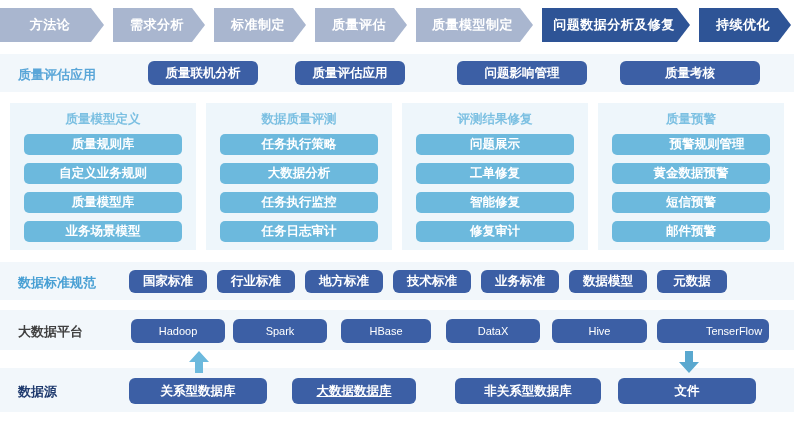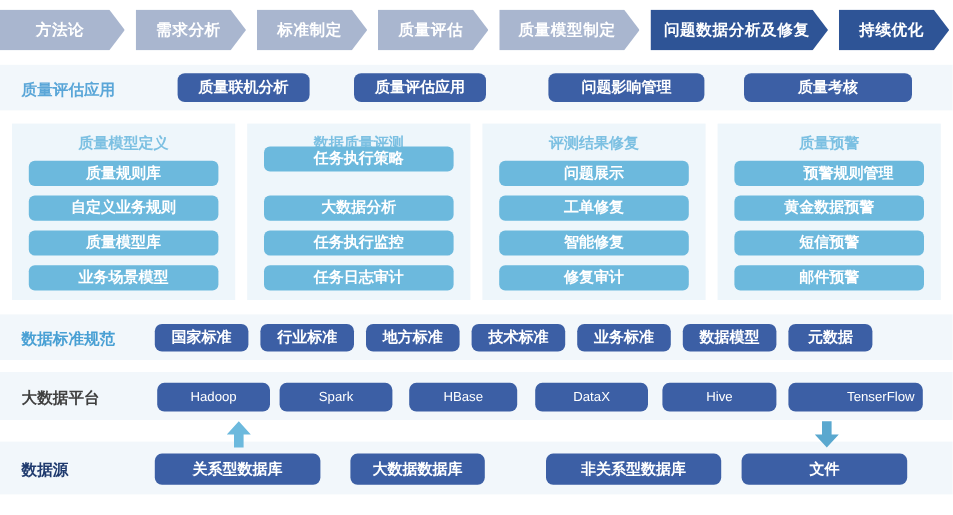--- a/index.html
+++ b/index.html
@@ -126,21 +126,21 @@
   <div id="panels">
       <div class="panel" style="left: 10px; width: 186px;">
         <div class="panel-title">质量模型定义</div>
         <div class="pill-cyan" style="top: 31px;">质量规则库</div>
         <div class="pill-cyan" style="top: 60px;">自定义业务规则</div>
         <div class="pill-cyan" style="top: 89px;">质量模型库</div>
         <div class="pill-cyan" style="top: 118px;">业务场景模型</div>
       </div>
       <div class="panel" style="left: 206px; width: 186px;">
         <div class="panel-title">数据质量评测</div>
-        <div class="pill-cyan" style="top: 19px;">任务执行策略</div>
+        <div class="pill-cyan" style="top: 31px;">任务执行策略</div>
         <div class="pill-cyan" style="top: 60px;">大数据分析</div>
         <div class="pill-cyan" style="top: 89px;">任务执行监控</div>
         <div class="pill-cyan" style="top: 118px;">任务日志审计</div>
       </div>
       <div class="panel" style="left: 402px; width: 186px;">
         <div class="panel-title">评测结果修复</div>
         <div class="pill-cyan" style="top: 31px;">问题展示</div>
         <div class="pill-cyan" style="top: 60px;">工单修复</div>
         <div class="pill-cyan" style="top: 89px;">智能修复</div>
         <div class="pill-cyan" style="top: 118px;">修复审计</div>
@@ -177,21 +177,21 @@
       <div class="pill-dark latin" style="left: 446px; top: 319px; width: 94px; height: 24px;">DataX</div>
       <div class="pill-dark latin" style="left: 552px; top: 319px; width: 95px; height: 24px;">Hive</div>
       <div class="pill-dark latin" style="left: 657px; top: 319px; width: 112px; height: 24px; padding-left: 42px;">TenserFlow</div>
     </div>
 
   <div class="band" id="band-src" style="top:368px;height:44px;">
     <div class="band-label lbl-src" style="top:15px;">数据源</div>
   </div>
   <div id="src-items">
       <div class="pill-dark" style="left: 129px; top: 378px; width: 138px; height: 26px;">关系型数据库</div>
-      <div class="pill-dark" style="left: 292px; top: 378px; width: 112px; height: 26px;">大数据数据库</div>
+      <div class="pill-dark" style="left: 292px; top: 378px; width: 124px; height: 26px; text-decoration: underline;">大数据数据库</div>
       <div class="pill-dark" style="left: 455px; top: 378px; width: 146px; height: 26px;">非关系型数据库</div>
       <div class="pill-dark" style="left: 618px; top: 378px; width: 138px; height: 26px;">文件</div>
     </div>
 
   <div id="arrows">
       <div class="arrow" style="left: 188px; top: 350px;">
         <svg width="22" height="24" viewBox="0 0 22 24">
           <path d="M11 1 L21 12 L15 12 L15 23 L7 23 L7 12 L1 12 Z" fill="#6cb9dd"></path>
         </svg>
       </div>

